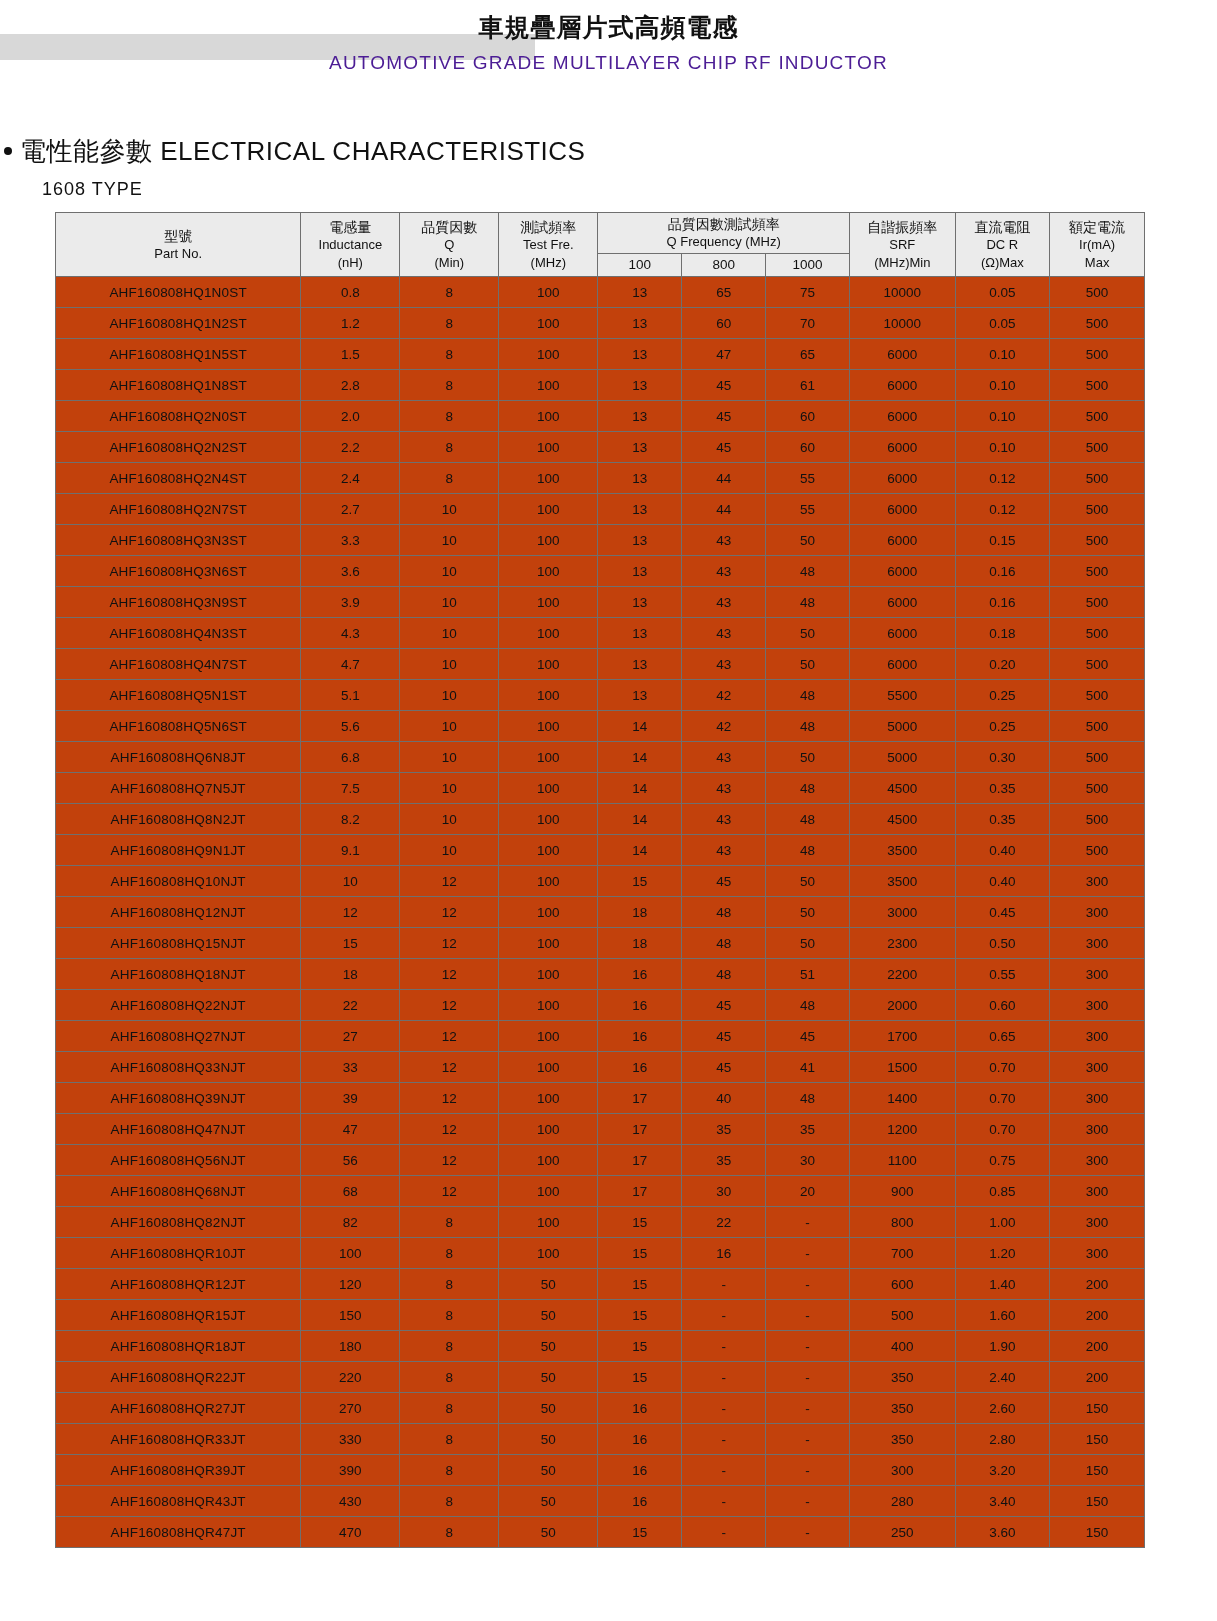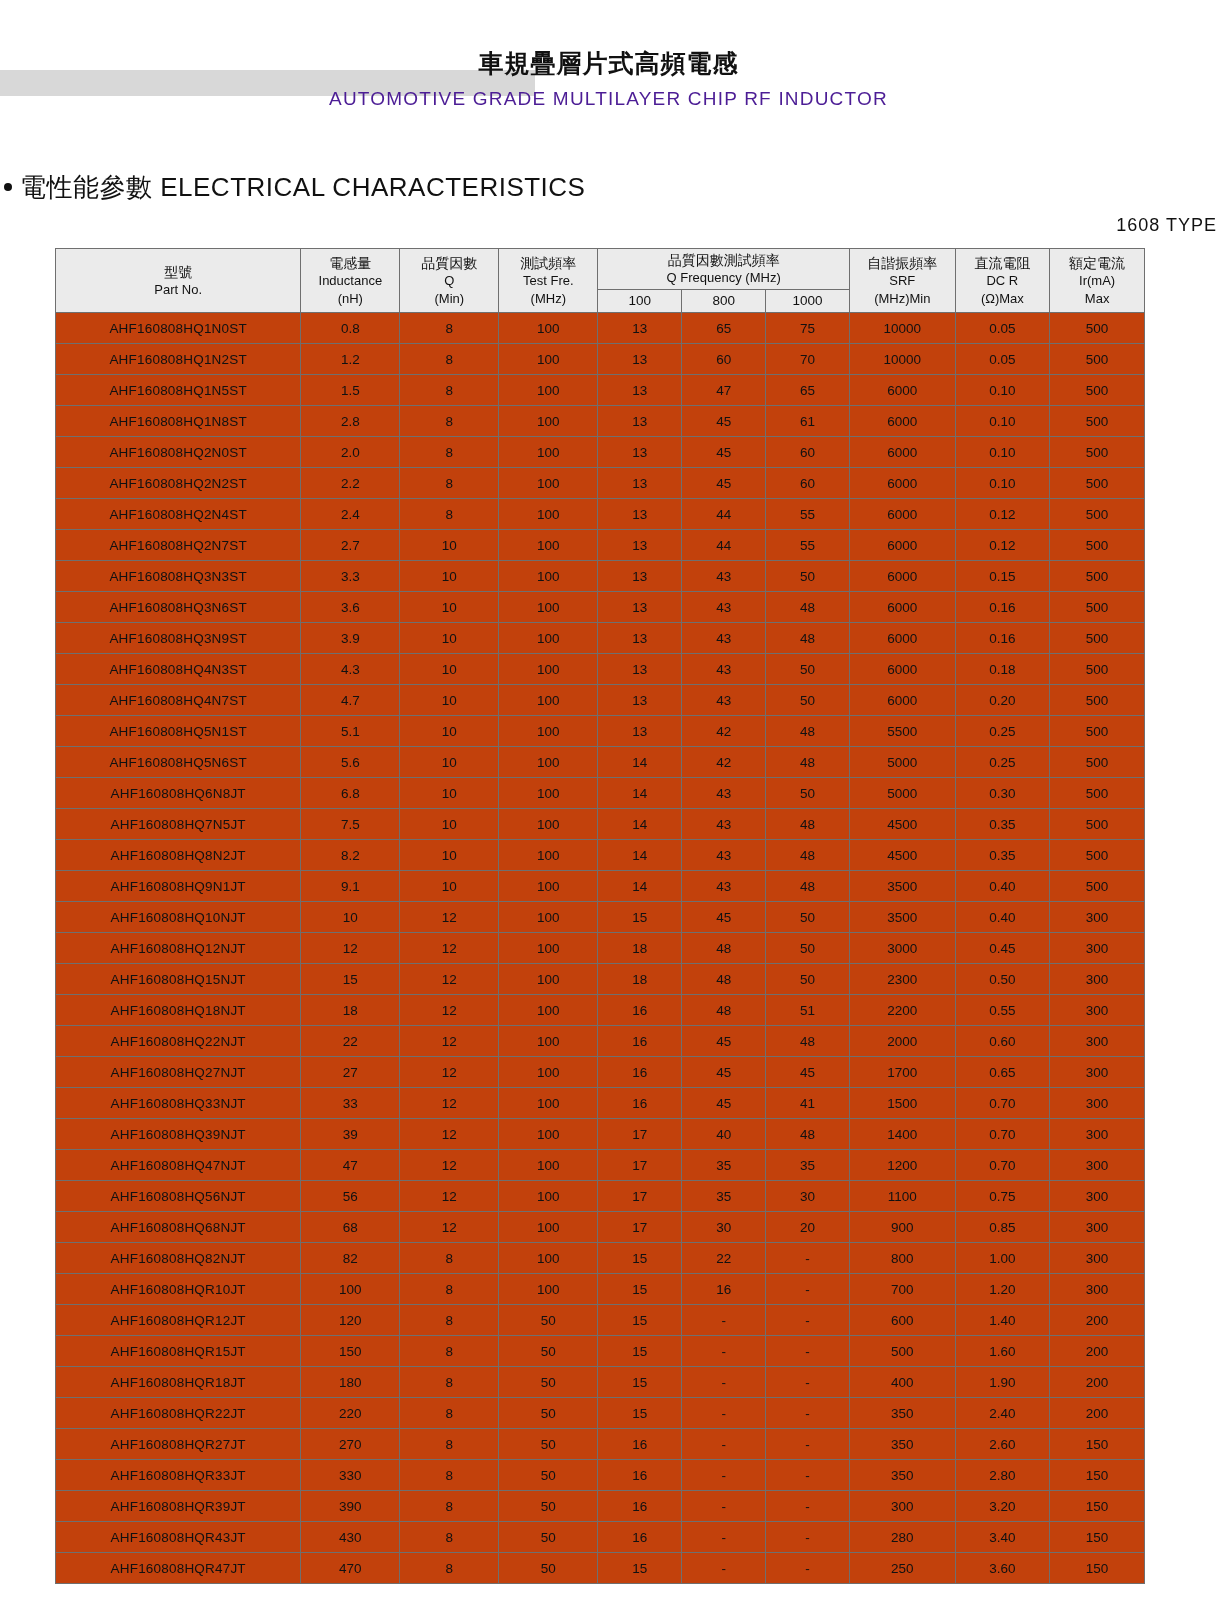--- a/index.html
+++ b/index.html
@@ -13,21 +13,20 @@
     font-family: "Liberation Sans", sans-serif;
     color: #1a1a1a;
     position: relative;
     overflow: hidden;
   }
 
   
   .header {
     position: relative;
     height: 96px;
-    margin-top: 36px;
   }
   .header-bar {
     position: absolute;
     left: 0;
     top: 34px;
     width: 535px;
     height: 26px;
     background: #d8d8d8;
   }
   .header-titles {
@@ -75,21 +74,20 @@
     font-size: 26px;
     letter-spacing: 0.5px;
     color: #111;
   }
   .subsection {
     margin-top: 10px;
     margin-left: 38px;
     font-size: 18px;
     letter-spacing: 1px;
     color: #111;
-    text-align: right;
   }
 
   
   .table-wrap {
     margin-top: 12px;
     margin-left: 55px;
     width: 1100px;
   }
   table.spec {
     border-collapse: collapse;

